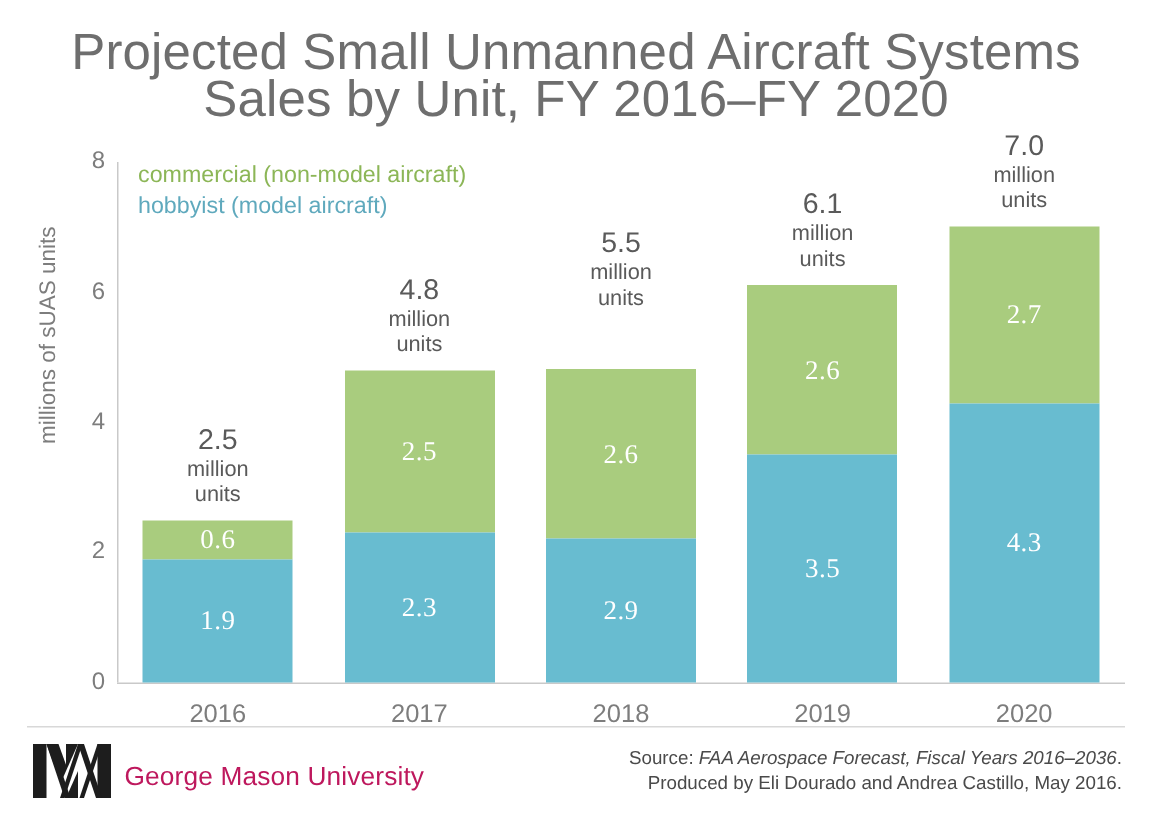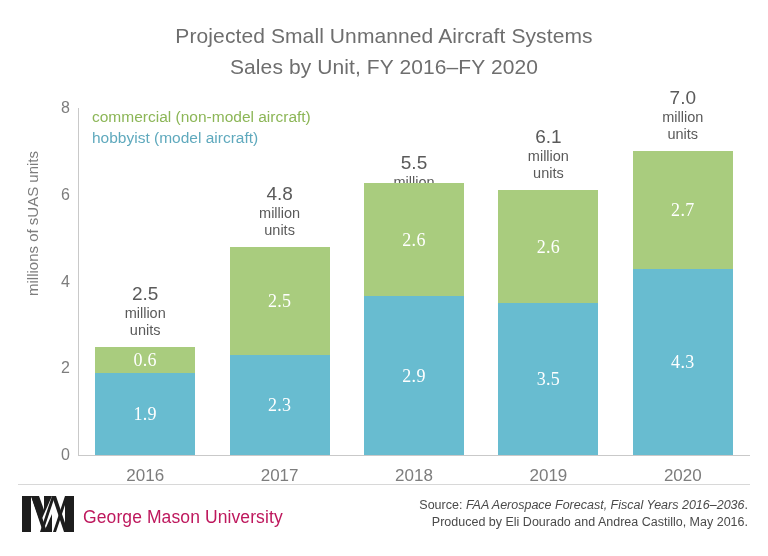--- a/index.html
+++ b/index.html
@@ -16,21 +16,21 @@
     color: #6b6b6b;
   }
 
   
   .title {
     position: absolute;
     top: 20px;
     left: 0;
     width: 768px;
     text-align: center;
-    font-size: 21px;
+    font-size: 34px;
     line-height: 31px;
     font-weight: 400;
     color: #6e6e6e;
     letter-spacing: 0.1px;
   }
   .title-line { display: block; }
   .axis-y-line {
     position: absolute;
     left: 78px;
     top: 108px;
@@ -246,21 +246,21 @@
     </div>
     <div class="bar-group" style="left: 286px;">
       <div class="bar-total" style="bottom: 246.562px;">
         <span class="tot-num">5.5</span>
         <span class="tot-unit">million</span>
         <span class="tot-unit">units</span>
       </div>
       <div class="seg seg-commercial" style="height: 112.775px; background: rgb(169, 204, 126);">
         <span class="seg-val">2.6</span>
       </div>
-      <div class="seg seg-hobbyist" style="height: 159px; background: rgb(104, 188, 208);">
+      <div class="seg seg-hobbyist" style="height: 96px; background: rgb(104, 188, 208);">
         <span class="seg-val">2.9</span>
       </div>
     </div>
     <div class="bar-group" style="left: 420.4px;">
       <div class="bar-total" style="bottom: 272.587px;">
         <span class="tot-num">6.1</span>
         <span class="tot-unit">million</span>
         <span class="tot-unit">units</span>
       </div>
       <div class="seg seg-commercial" style="height: 112.775px; background: rgb(169, 204, 126);">

